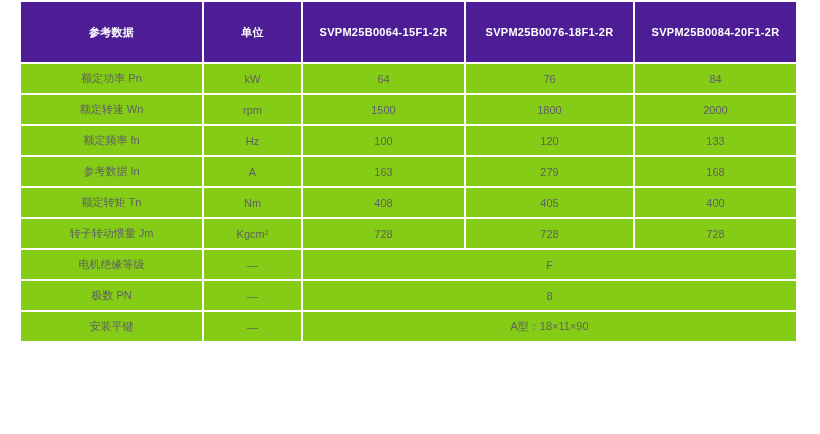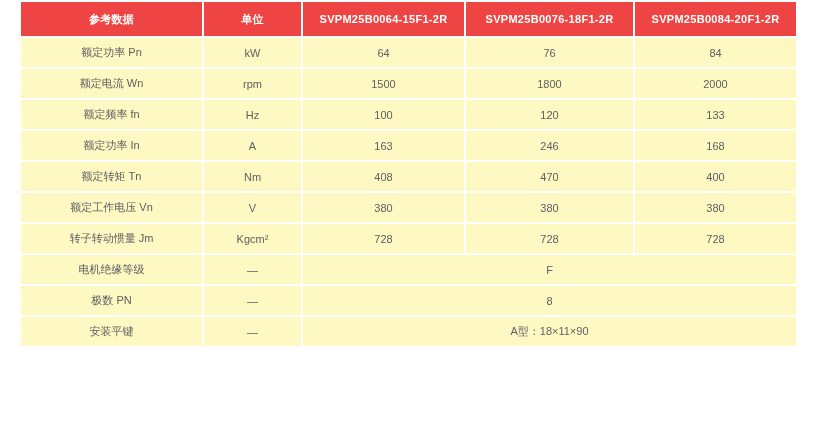--- a/index.html
+++ b/index.html
@@ -16,34 +16,34 @@
     padding-left: 19px;
     overflow: hidden;
   }
   table.spec-table {
     border-collapse: separate;
     border-spacing: 2px;
     table-layout: fixed;
     width: 779px;
   }
   table.spec-table th {
-    background: #ef4444;
+    background: #4c1d95;
     color: #ffffff;
     font-size: 11px;
     font-weight: bold;
     height: 28px;
     text-align: center;
     vertical-align: middle;
-    padding: 3px 2px;
+    padding: 16px 2px;
     letter-spacing: 0.3px;
     white-space: nowrap;
     overflow: hidden;
   }
   table.spec-table td {
-    background: #fef9c3;
+    background: #84cc16;
     color: #606060;
     font-size: 11px;
     height: 29px;
     text-align: center;
     vertical-align: middle;
     padding: 0 4px;
     white-space: nowrap;
     overflow: hidden;
   }
   td.label-cell { color: #58595b; }
@@ -73,53 +73,46 @@
     </thead>
     <tbody id="spec-body">
         <tr>
     <td class="label-cell">额定功率 Pn</td>
     <td class="unit-cell">kW</td>
   <td class="value-cell">64</td>
           <td class="value-cell">76</td>
           <td class="value-cell">84</td>
         </tr>
         <tr>
-    <td class="label-cell">额定电流 Wn</td>
+    <td class="label-cell">额定转速 Wn</td>
     <td class="unit-cell">rpm</td>
   <td class="value-cell">1500</td>
           <td class="value-cell">1800</td>
           <td class="value-cell">2000</td>
         </tr>
         <tr>
     <td class="label-cell">额定频率 fn</td>
     <td class="unit-cell">Hz</td>
   <td class="value-cell">100</td>
           <td class="value-cell">120</td>
           <td class="value-cell">133</td>
         </tr>
         <tr>
-    <td class="label-cell">额定功率 In</td>
+    <td class="label-cell">参考数据 In</td>
     <td class="unit-cell">A</td>
   <td class="value-cell">163</td>
-          <td class="value-cell">246</td>
+          <td class="value-cell">279</td>
           <td class="value-cell">168</td>
         </tr>
         <tr>
     <td class="label-cell">额定转矩 Tn</td>
     <td class="unit-cell">Nm</td>
   <td class="value-cell">408</td>
-          <td class="value-cell">470</td>
+          <td class="value-cell">405</td>
           <td class="value-cell">400</td>
-        </tr>
-        <tr>
-    <td class="label-cell">额定工作电压 Vn</td>
-    <td class="unit-cell">V</td>
-  <td class="value-cell">380</td>
-          <td class="value-cell">380</td>
-          <td class="value-cell">380</td>
         </tr>
         <tr>
     <td class="label-cell">转子转动惯量 Jm</td>
     <td class="unit-cell">Kgcm²</td>
   <td class="value-cell">728</td>
           <td class="value-cell">728</td>
           <td class="value-cell">728</td>
         </tr>
         <tr>
     <td class="label-cell">电机绝缘等级</td>

